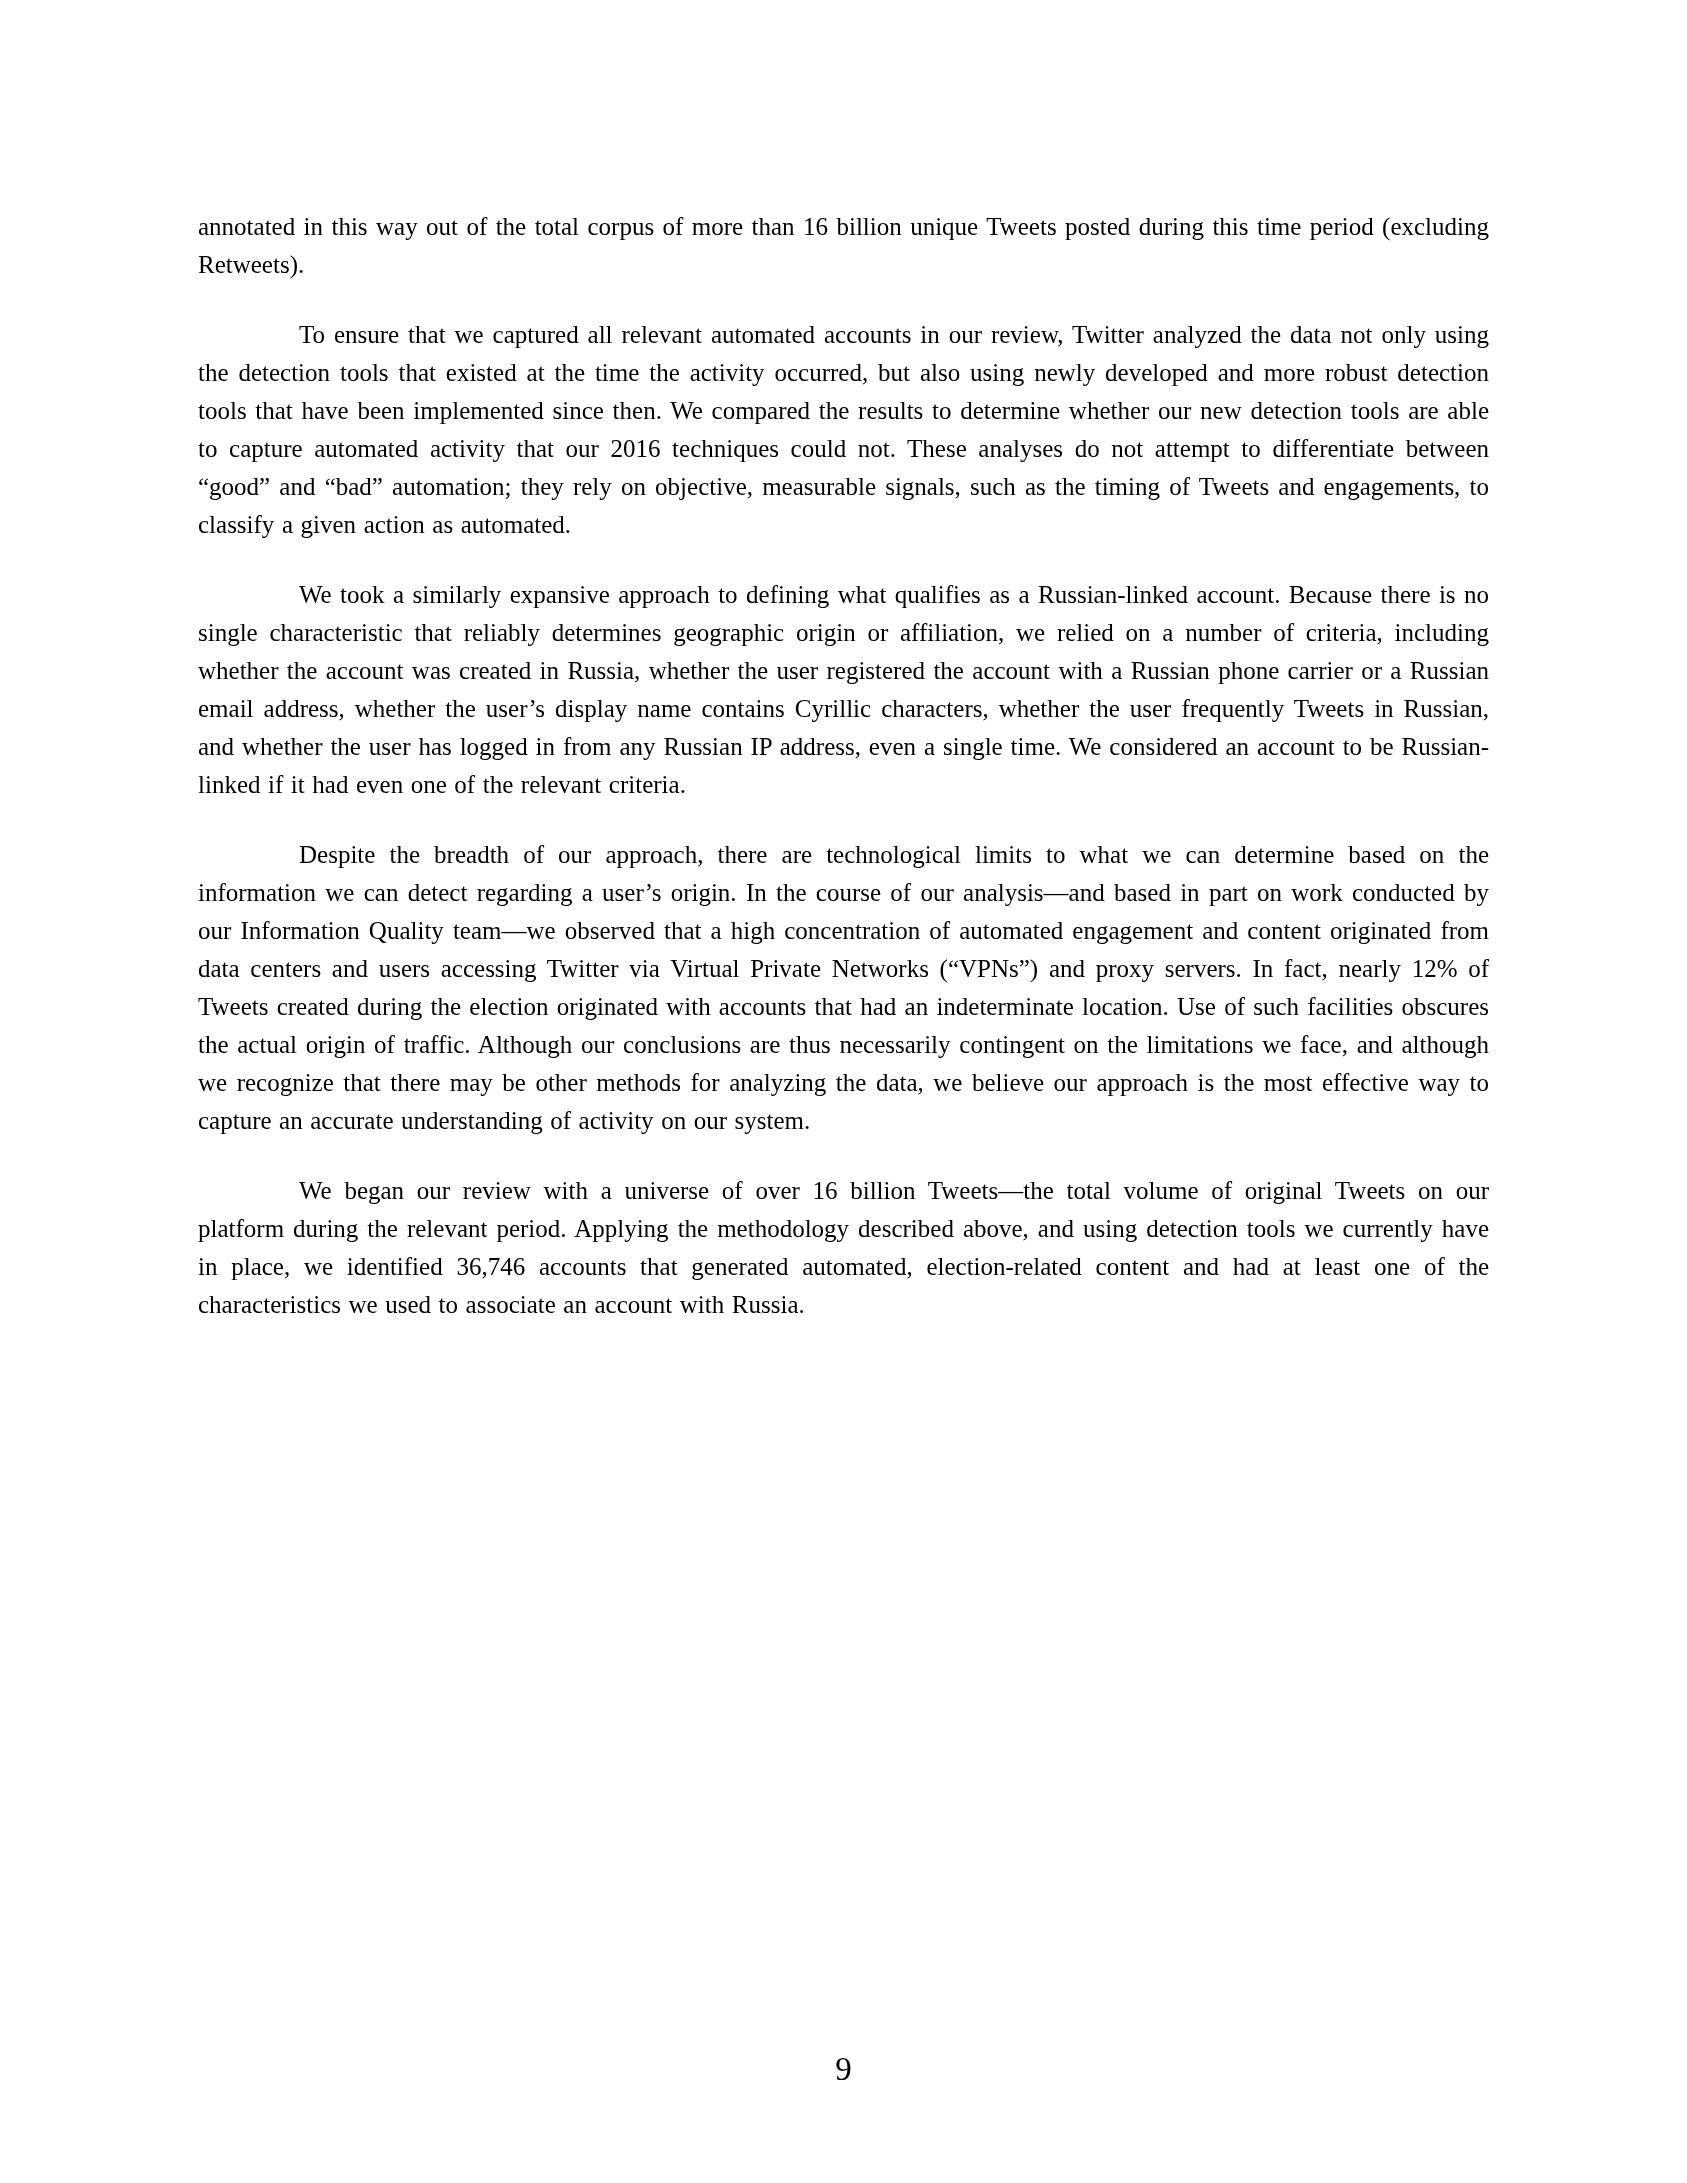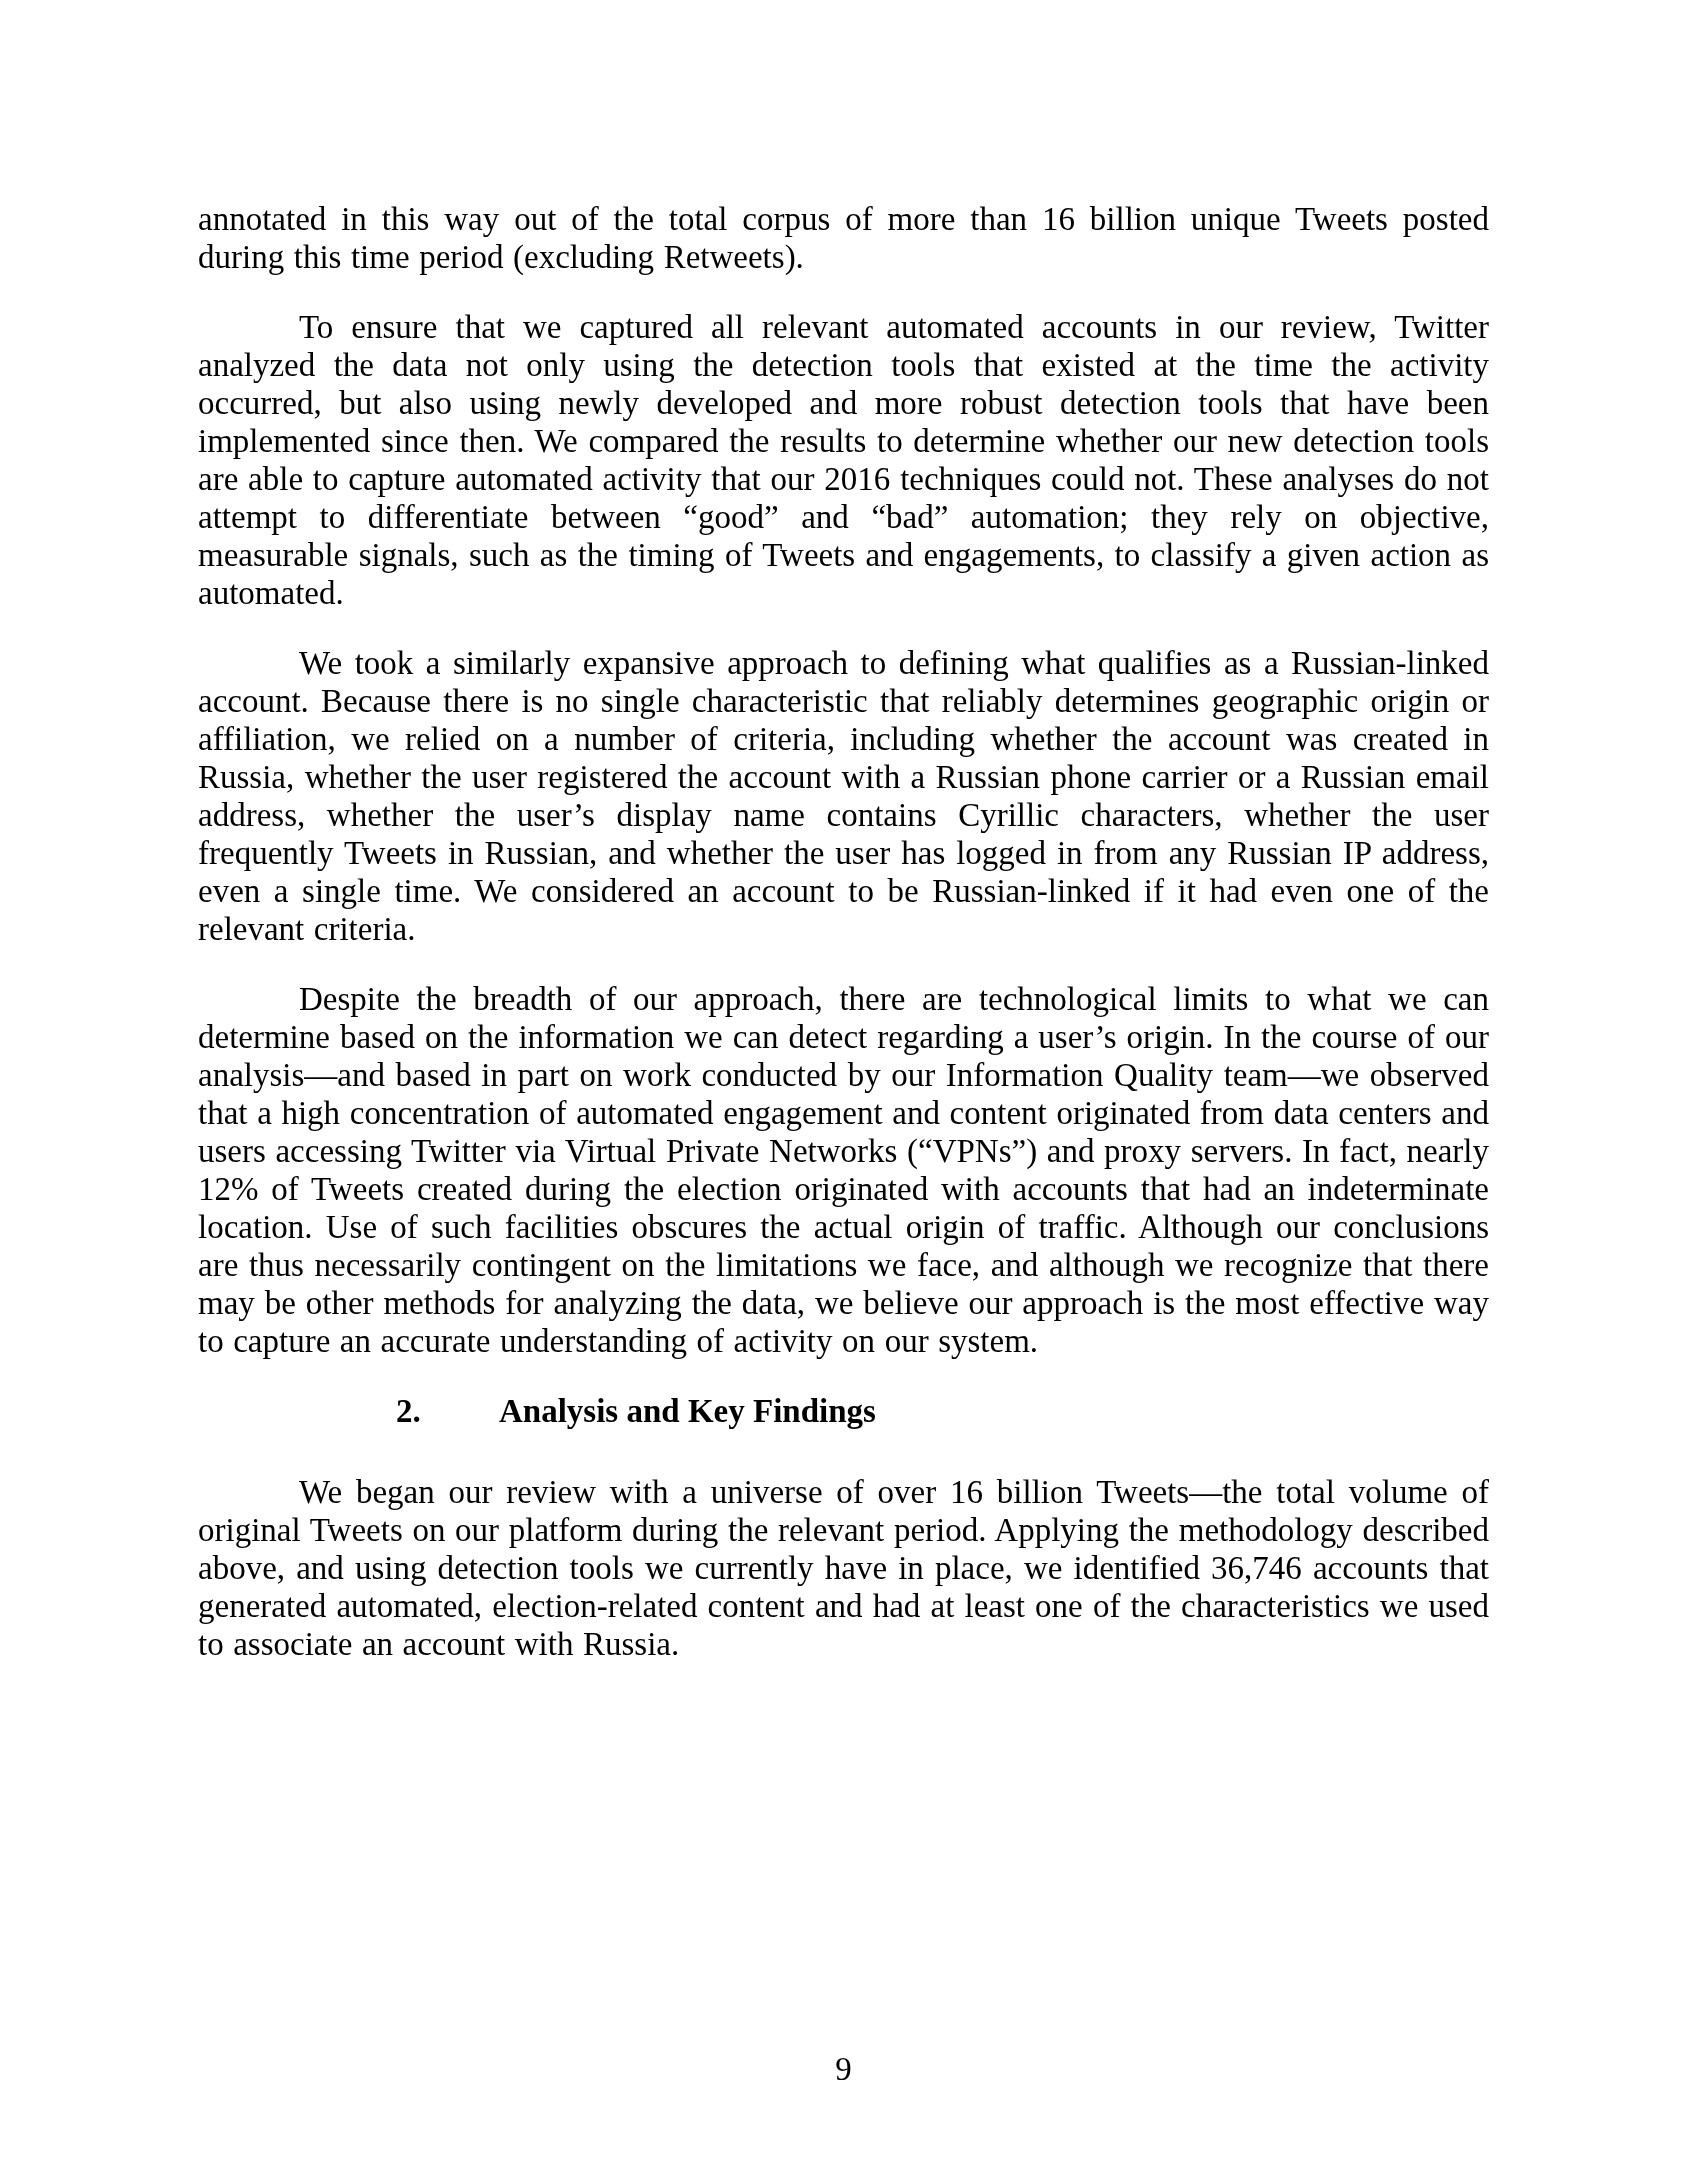--- a/index.html
+++ b/index.html
@@ -16,26 +16,26 @@
     font-family: "Liberation Serif", "DejaVu Serif", serif;
     color: #000000;
   }
   .content {
     position: absolute;
     left: 198px;
     top: 200px;
     width: 1291px;
   }
   .para {
-    font-size: 33px;
+    font-size: 25px;
     line-height: 38px;
     text-align: justify;
     text-justify: inter-word;
     text-indent: 101px;
-    margin: 0 0 32px 0;
+    margin: 8px 0 32px 0;
     word-spacing: 1.3px;
   }
   .para.no-indent {
     text-indent: 0;
   }
   .heading {
     font-size: 33px;
     line-height: 38px;
     font-weight: bold;
     margin: 0 0 43px 0;
@@ -63,23 +63,20 @@
   <div class="content">
 
     <p class="para no-indent">annotated in this way out of the total corpus of more than 16 billion unique Tweets posted during this time period (excluding Retweets).</p>
 
     <p class="para">To ensure that we captured all relevant automated accounts in our review, Twitter analyzed the data not only using the detection tools that existed at the time the activity occurred, but also using newly developed and more robust detection tools that have been implemented since then.  We compared the results to determine whether our new detection tools are able to capture automated activity that our 2016 techniques could not.  These analyses do not attempt to differentiate between “good” and “bad” automation; they rely on objective, measurable signals, such as the timing of Tweets and engagements, to classify a given action as automated.</p>
 
     <p class="para">We took a similarly expansive approach to defining what qualifies as a Russian-linked account.  Because there is no single characteristic that reliably determines geographic origin or affiliation, we relied on a number of criteria, including whether the account was created in Russia, whether the user registered the account with a Russian phone carrier or a Russian email address, whether the user’s display name contains Cyrillic characters, whether the user frequently Tweets in Russian, and whether the user has logged in from any Russian IP address, even a single time.  We considered an account to be Russian-linked if it had even one of the relevant criteria.</p>
 
     <p class="para">Despite the breadth of our approach, there are technological limits to what we can determine based on the information we can detect regarding a user’s origin.  In the course of our analysis—and based in part on work conducted by our Information Quality team—we observed that a high concentration of automated engagement and content originated from data centers and users accessing Twitter via Virtual Private Networks (“VPNs”) and proxy servers.  In fact, nearly 12% of Tweets created during the election originated with accounts that had an indeterminate location.  Use of such facilities obscures the actual origin of traffic.  Although our conclusions are thus necessarily contingent on the limitations we face, and although we recognize that there may be other methods for analyzing the data, we believe our approach is the most effective way to capture an accurate understanding of activity on our system.</p>
 
-    <div class="heading">
-      <span class="heading-number">2.</span><span class="heading-title">Analysis and Key Findings</span>
-    </div>
 
     <p class="para">We began our review with a universe of over 16 billion Tweets—the total volume of original Tweets on our platform during the relevant period.  Applying the methodology described above, and using detection tools we currently have in place, we identified 36,746 accounts that generated automated, election-related content and had at least one of the characteristics we used to associate an account with Russia.</p>
 
 
   </div>
 
   <div class="page-number">9</div>
 </div>
 
 

